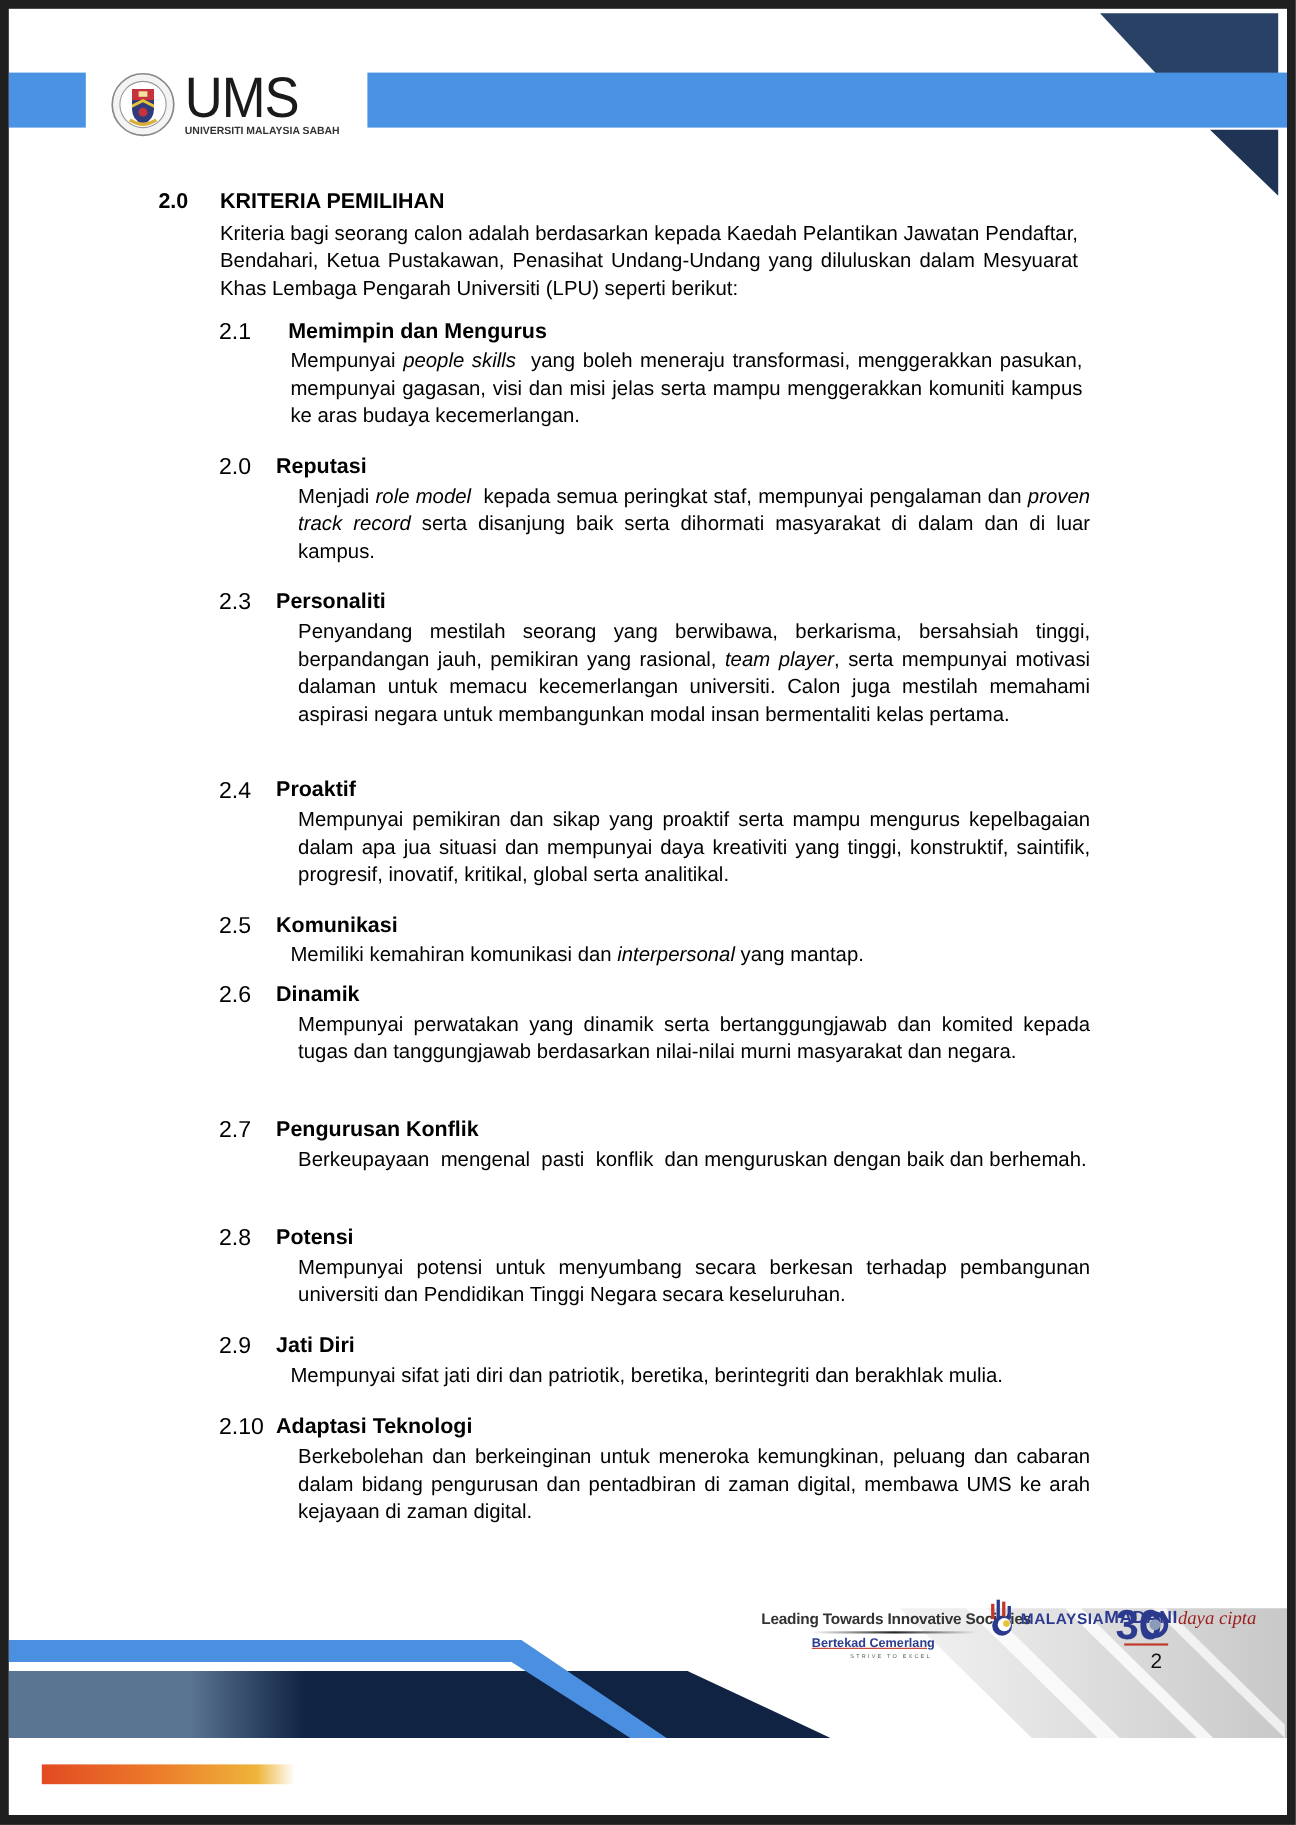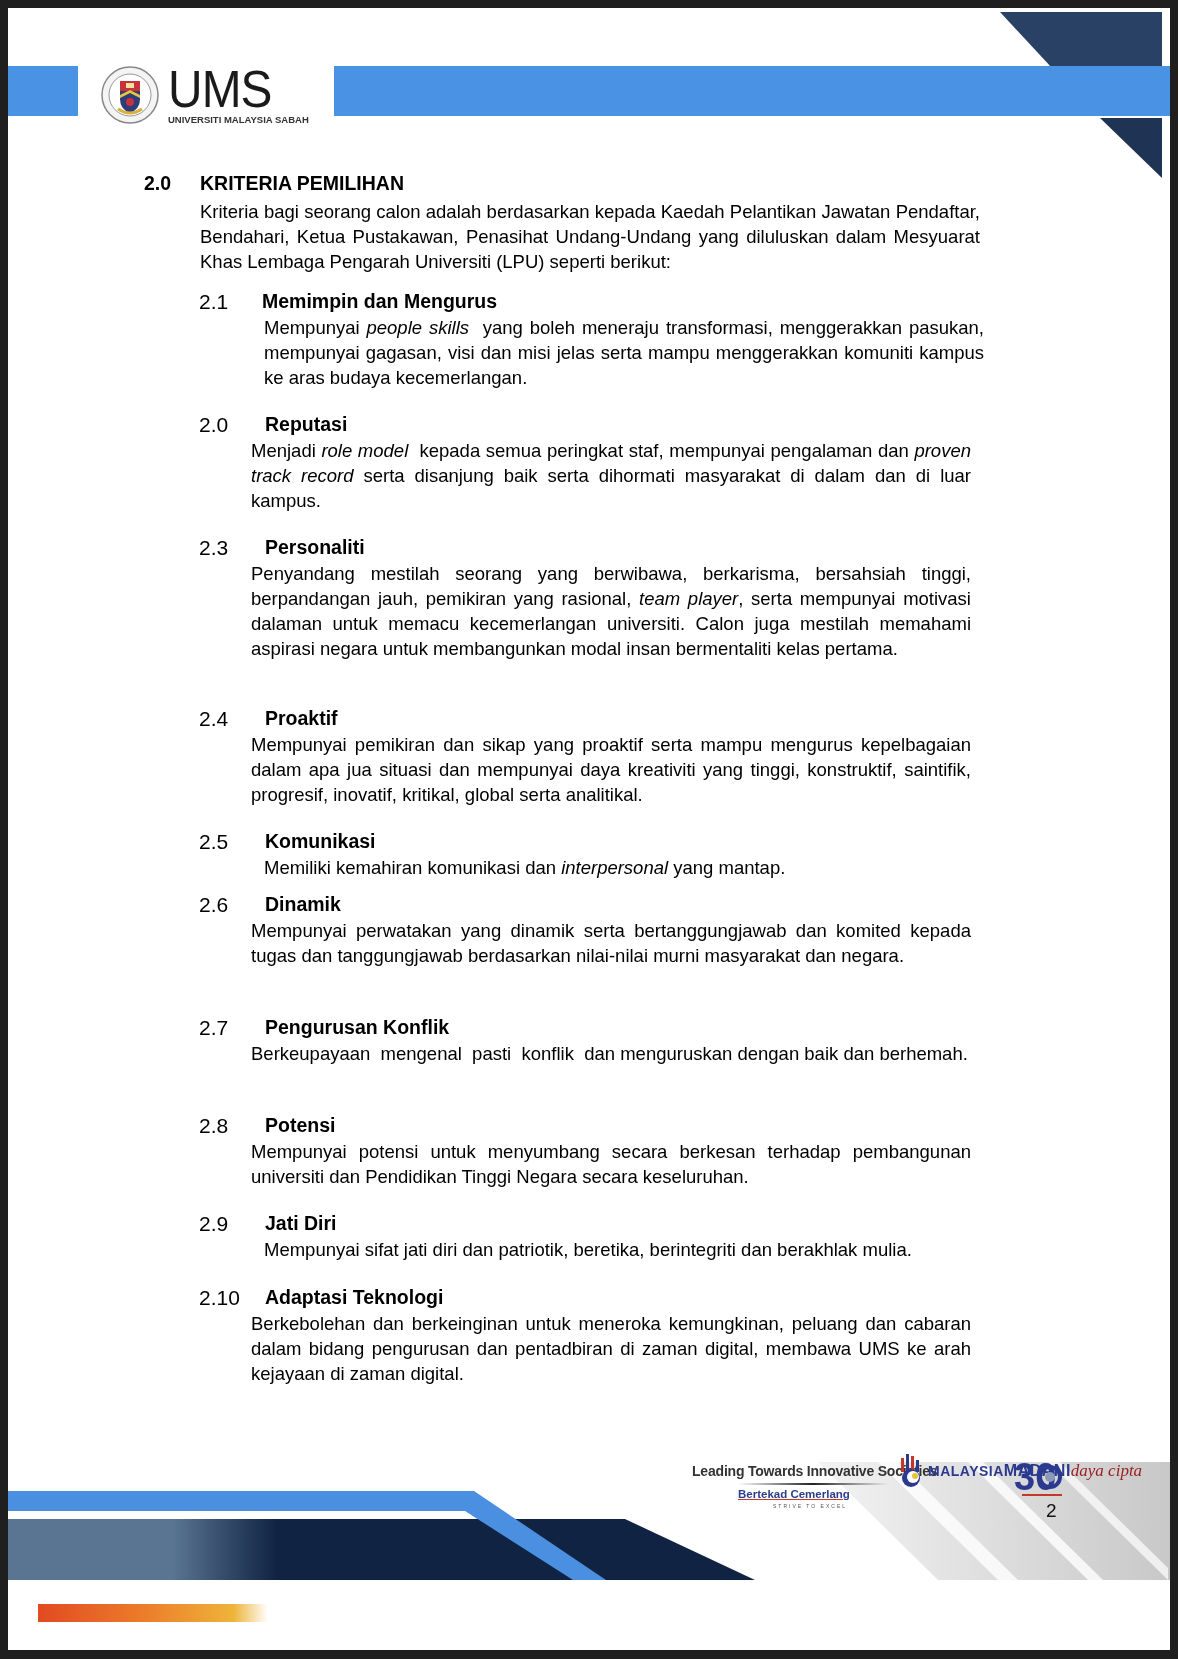--- a/index.html
+++ b/index.html
@@ -23,22 +23,22 @@
   .logo { position: absolute; left: 92px; top: 52px; height: 70px; display: flex; align-items: center; }
   .crest { width: 60px; height: 60px; }
   .logo-text { margin-left: 8px; display: flex; flex-direction: column; }
   .logo-ums { font-family: "Liberation Sans", sans-serif; font-size: 52px; line-height: 46px; color: #1a1a1a; letter-spacing: -1px; transform: scaleX(0.92); transform-origin: left; }
   .logo-sub { font-size: 9.5px; font-weight: bold; color: #333; letter-spacing: 0px; margin-top: 2px; }
   .sec-head { position: absolute; left: 144px; top: 172px; font-size: 19.5px; font-weight: bold; }
   .sec-num { display: inline-block; width: 56px; }
   .intro { position: absolute; left: 200px; top: 199px; width: 780px; font-size: 18.5px; line-height: 25px; text-align: justify; }
   .item { position: absolute; left: 199px; width: 790px; }
   .item-num { position: absolute; left: 0; top: 0; font-size: 21px; }
-  .item-title { position: absolute; left: 66px; top: 0; font-size: 19.5px; font-weight: bold; }
-  .item-body { position: absolute; left: 52px; top: 25px; width: 720px; font-size: 18.5px; line-height: 25px; text-align: justify; }
+  .item-title { position: absolute; left: 52px; top: 0; font-size: 19.5px; font-weight: bold; }
+  .item-body { position: absolute; left: 72px; top: 25px; width: 720px; font-size: 18.5px; line-height: 25px; text-align: justify; }
   .item-body i { font-style: italic; }
   .tagline { position: absolute; left: 684px; top: 1455px; font-size: 14px; color: #333; font-weight: bold; letter-spacing: -0.2px; text-align: right; }
   .tag-rule { position: absolute; left: 730px; top: 1475px; width: 150px; height: 2px; background: linear-gradient(90deg, rgba(0,0,0,0), #222, rgba(0,0,0,0)); }
   .bertekad { position: absolute; left: 730px; top: 1480px; font-size: 11.5px; font-weight: bold; color: #2b3d8e; text-decoration: underline; text-decoration-color: #c0392b; }
   .strive { position: absolute; left: 765px; top: 1495px; font-size: 5px; color: #555; letter-spacing: 2px; }
   .madani { position: absolute; left: 890px; top: 1446px; display: flex; align-items: center; }
   .madani-text { margin-left: 4px; display: flex; flex-direction: row; line-height: 14px; }
   .madani-1, .madani-2 { font-weight: bold; color: #2b3a8f; font-size: 14px; letter-spacing: 0.5px; }
   .madani-2 { font-size: 16px; }
   .madani-3 { font-style: italic; font-family: "Liberation Serif", serif; color: #9b1c1c; font-size: 17px; }

